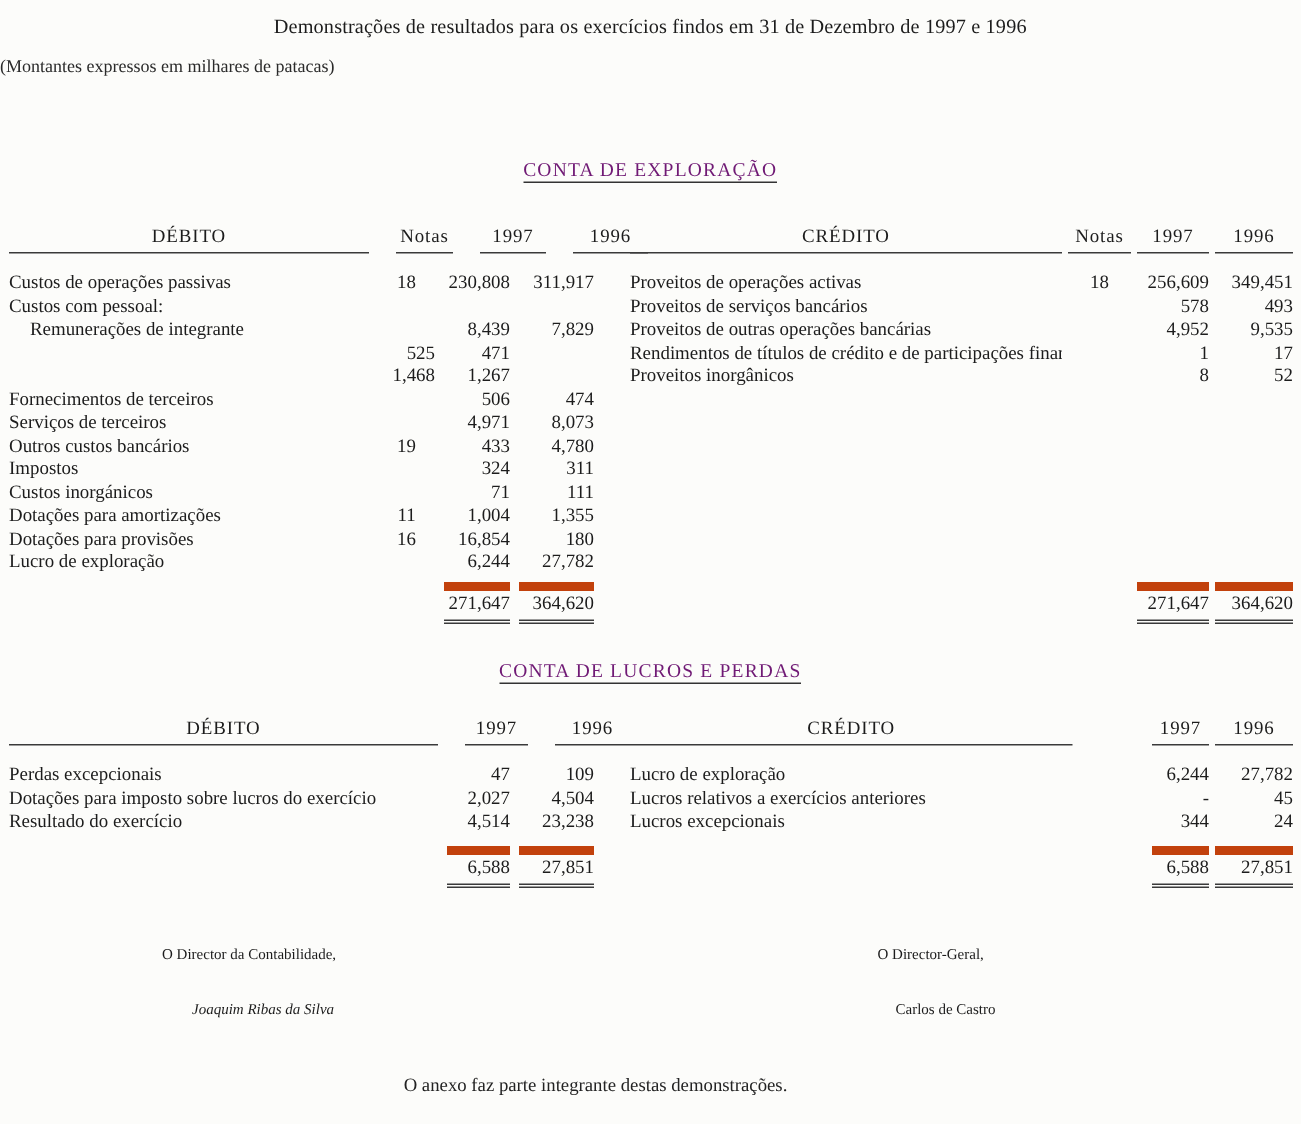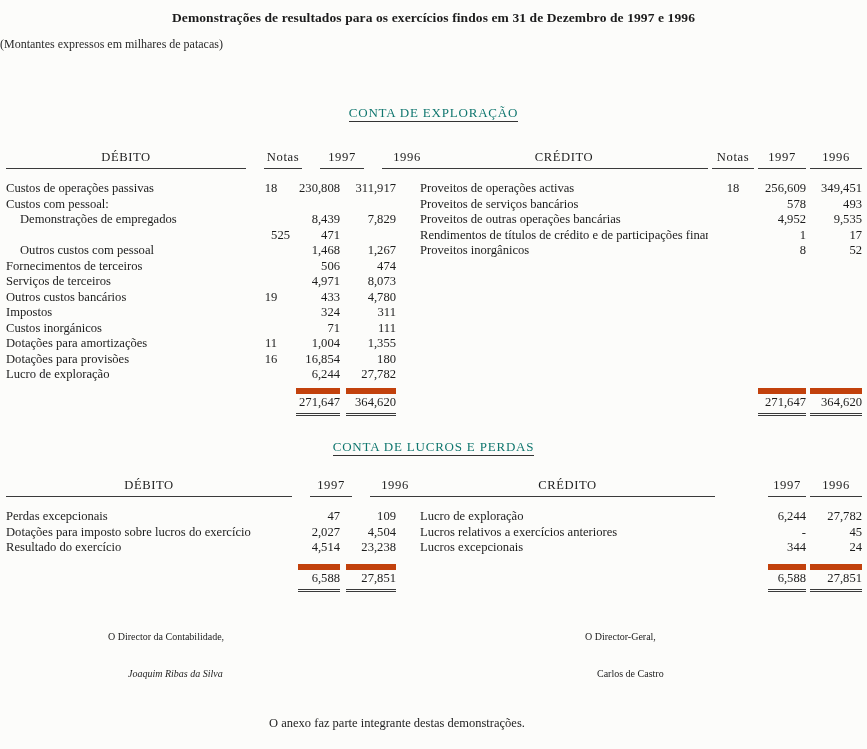--- a/index.html
+++ b/index.html
@@ -8,29 +8,29 @@
     background:#fcfcfa;
     font-family:"Liberation Serif","DejaVu Serif",serif;
     color:#1c1c1c;
     position:relative;
     overflow:hidden;
   }
   .page{position:absolute;inset:0;}
 
   .title{
     position:absolute;top:10px;left:0;width:100%;
-    text-align:center;font-weight:bold;font-size:13.5px;letter-spacing:0.1px;
+    text-align:center;font-weight:normal;font-size:13.5px;letter-spacing:0.1px;
   }
   .subtitle{
     position:absolute;top:37px;left:0;width:100%;
     text-align:left;font-size:12px;color:#2a2a2a;
   }
   .sec-heading{
     position:absolute;left:0;width:100%;text-align:center;
-    font-size:13px;letter-spacing:0.8px;color:#0f766e;
+    font-size:13px;letter-spacing:0.8px;color:#701a75;
   }
   .sec-heading span{border-bottom:1.3px solid #333;padding-bottom:1px;}
   #h-exploracao{top:105px;}
   #h-lucros{top:439px;}
 
   .fin-table{position:absolute;font-size:12.6px;}
   .t-ul{left:6px;top:150px;width:390px;}
   .t-ur{left:420px;top:150px;width:442px;}
   .t-ll{left:6px;top:478px;width:390px;}
   .t-lr{left:420px;top:478px;width:442px;}
@@ -107,32 +107,31 @@
       <span class="num">230,808</span>
       <span class="num">311,917</span>
     </div>
     <div class="grid-row">
       <span class="lbl">Custos com pessoal:</span>
       <span class="nota"></span>
       <span class="num"></span>
       <span class="num"></span>
     </div>
     <div class="grid-row">
-      <span class="lbl indent">Demonstrações de empregados</span>
+      <span class="lbl indent">Remunerações de integrante</span>
       <span class="nota"></span>
       <span class="num">8,439</span>
       <span class="num">7,829</span>
     </div>
     <div class="grid-row">
       <span class="nota"></span>
       <span class="num">525</span>
       <span class="num">471</span>
     </div>
     <div class="grid-row">
-      <span class="lbl indent">Outros custos com pessoal</span>
       <span class="nota"></span>
       <span class="num">1,468</span>
       <span class="num">1,267</span>
     </div>
     <div class="grid-row">
       <span class="lbl">Fornecimentos de terceiros</span>
       <span class="nota"></span>
       <span class="num">506</span>
       <span class="num">474</span>
     </div>

